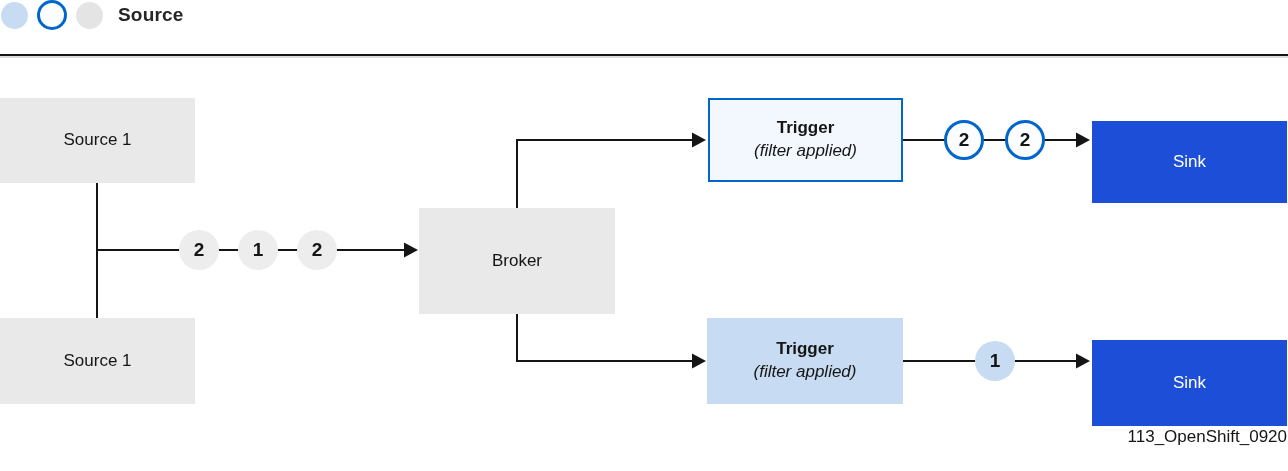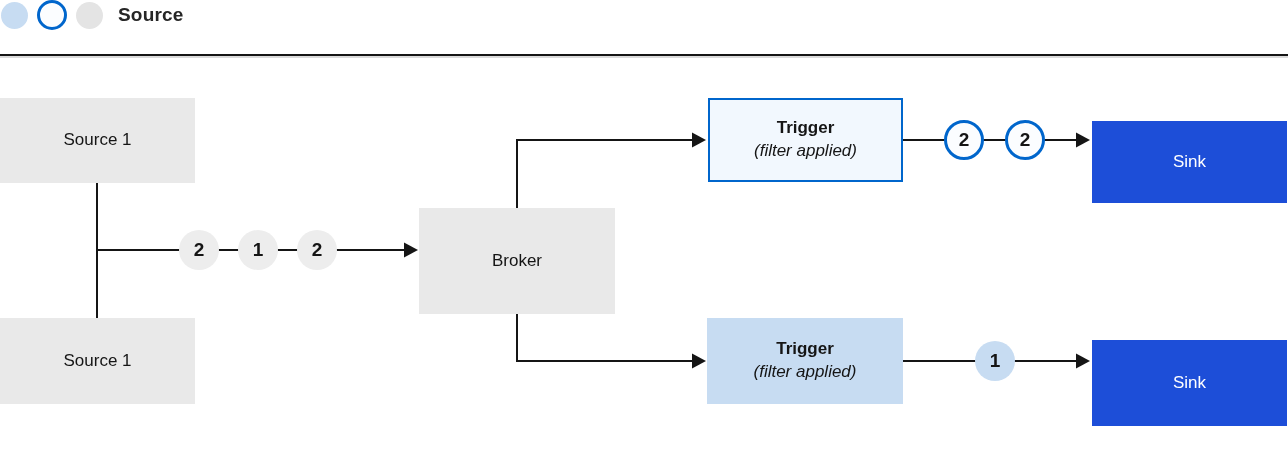--- a/index.html
+++ b/index.html
@@ -198,14 +198,15 @@
 
   <div class="badge badge-gray" id="badge-src-a">2</div>
   <div class="badge badge-gray" id="badge-src-b">1</div>
   <div class="badge badge-gray" id="badge-src-c">2</div>
 
   <div class="badge badge-outlined" id="badge-t1-a">2</div>
   <div class="badge badge-outlined" id="badge-t1-b">2</div>
 
   <div class="badge badge-lightblue" id="badge-t2-a">1</div>
 
+  <div class="caption">113_OpenShift_0920</div>
 
 </div>
 
 </body></html>

